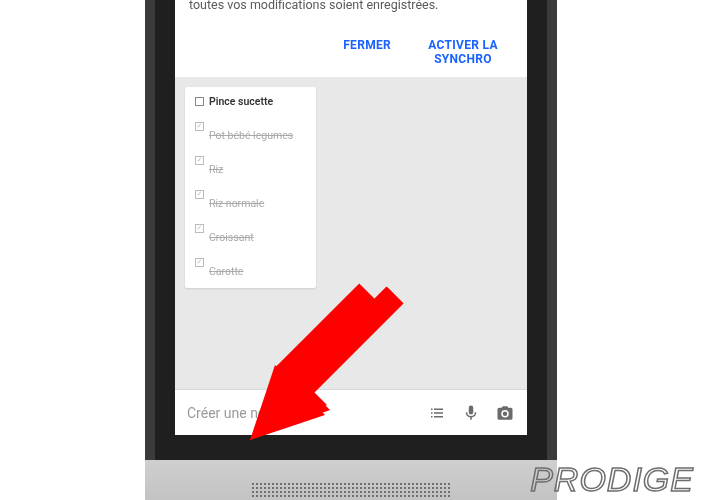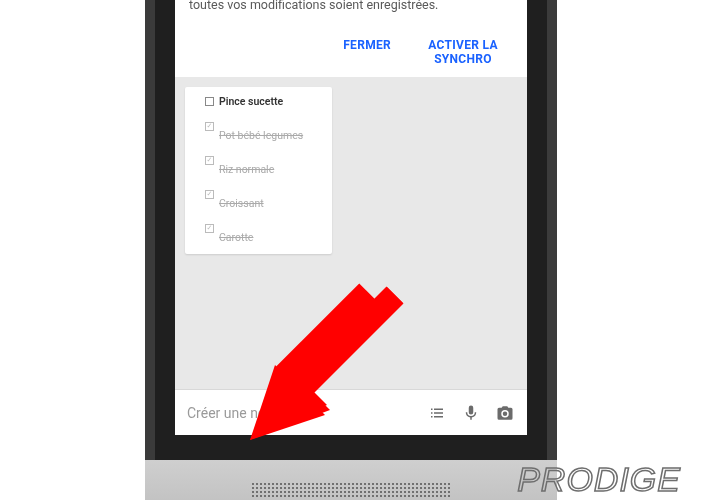--- a/index.html
+++ b/index.html
@@ -62,23 +62,23 @@
     cursor: pointer;
   }
   .banner-btn.multi { max-width: 100px; }
   .notes-area {
     flex: 1;
     padding: 10px;
     position: relative;
   }
   .note-card {
     background: #ffffff;
-    width: 147px;
+    width: 131px;
     border-radius: 2px;
-    padding: 7px 8px 8px 20px;
+    padding: 7px 8px 8px 10px;
     box-shadow: 0 1px 2px rgba(0,0,0,0.12);
   }
   .note-item {
     display: flex;
     align-items: center;
     gap: 5px;
     font-size: 10.5px;
     padding: 1.5px 0;
     color: #444;
   }
@@ -149,21 +149,21 @@
     left: 245px;
     top: 265px;
     width: 180px;
     height: 180px;
     pointer-events: none;
   }
 
   
   .watermark {
     position: absolute;
-    right: 21px;
+    right: 8px;
     bottom: 6px;
     font-family: Impact, "Arial Black", sans-serif;
     font-style: italic;
     font-size: 34px;
     letter-spacing: 1px;
     color: rgba(255,255,255,0.0);
     -webkit-text-stroke: 1.5px #6e6e6e;
     text-align: right;
     line-height: 0.85;
     pointer-events:none;
@@ -185,20 +185,24 @@
 
       <div class="notes-area">
         <div class="note-card" id="note-card">
             <div class="note-item unchecked">
               <span class="cb"></span>
               <span class="lbl">Pince sucette</span>
             </div>
             <div class="note-item done">
               <span class="cb"></span>
               <span class="lbl">Pot bébé legumes</span>
+            </div>
+            <div class="note-item done">
+              <span class="cb"></span>
+              <span class="lbl">Riz</span>
             </div>
             <div class="note-item done">
               <span class="cb"></span>
               <span class="lbl">Riz normale</span>
             </div>
             <div class="note-item done">
               <span class="cb"></span>
               <span class="lbl">Croissant</span>
             </div>
             <div class="note-item done">

